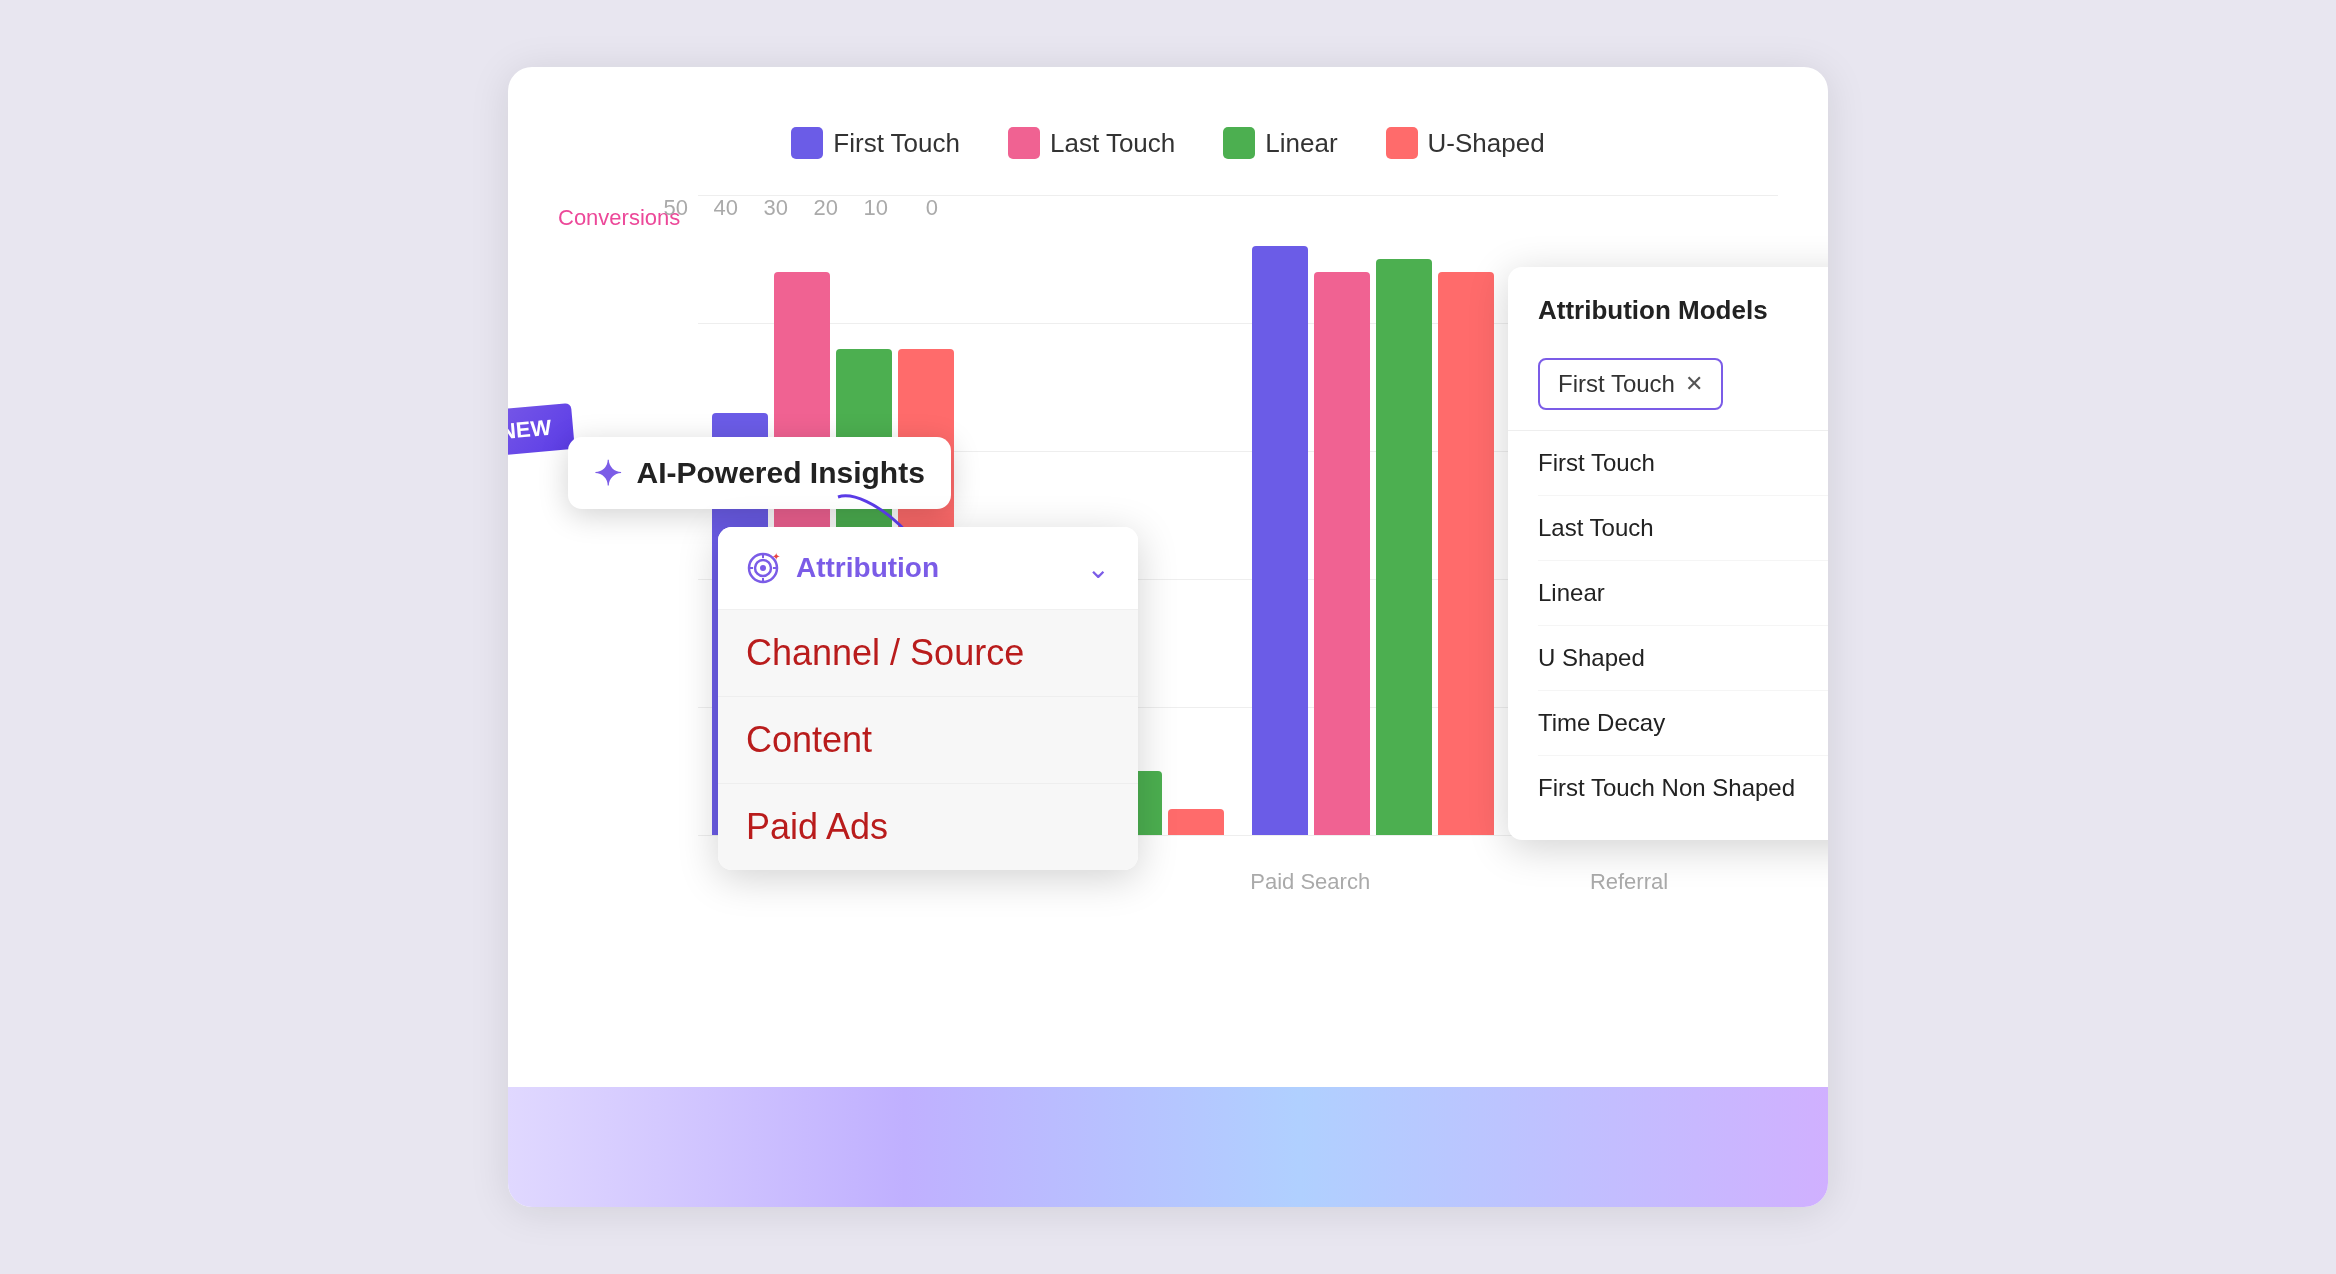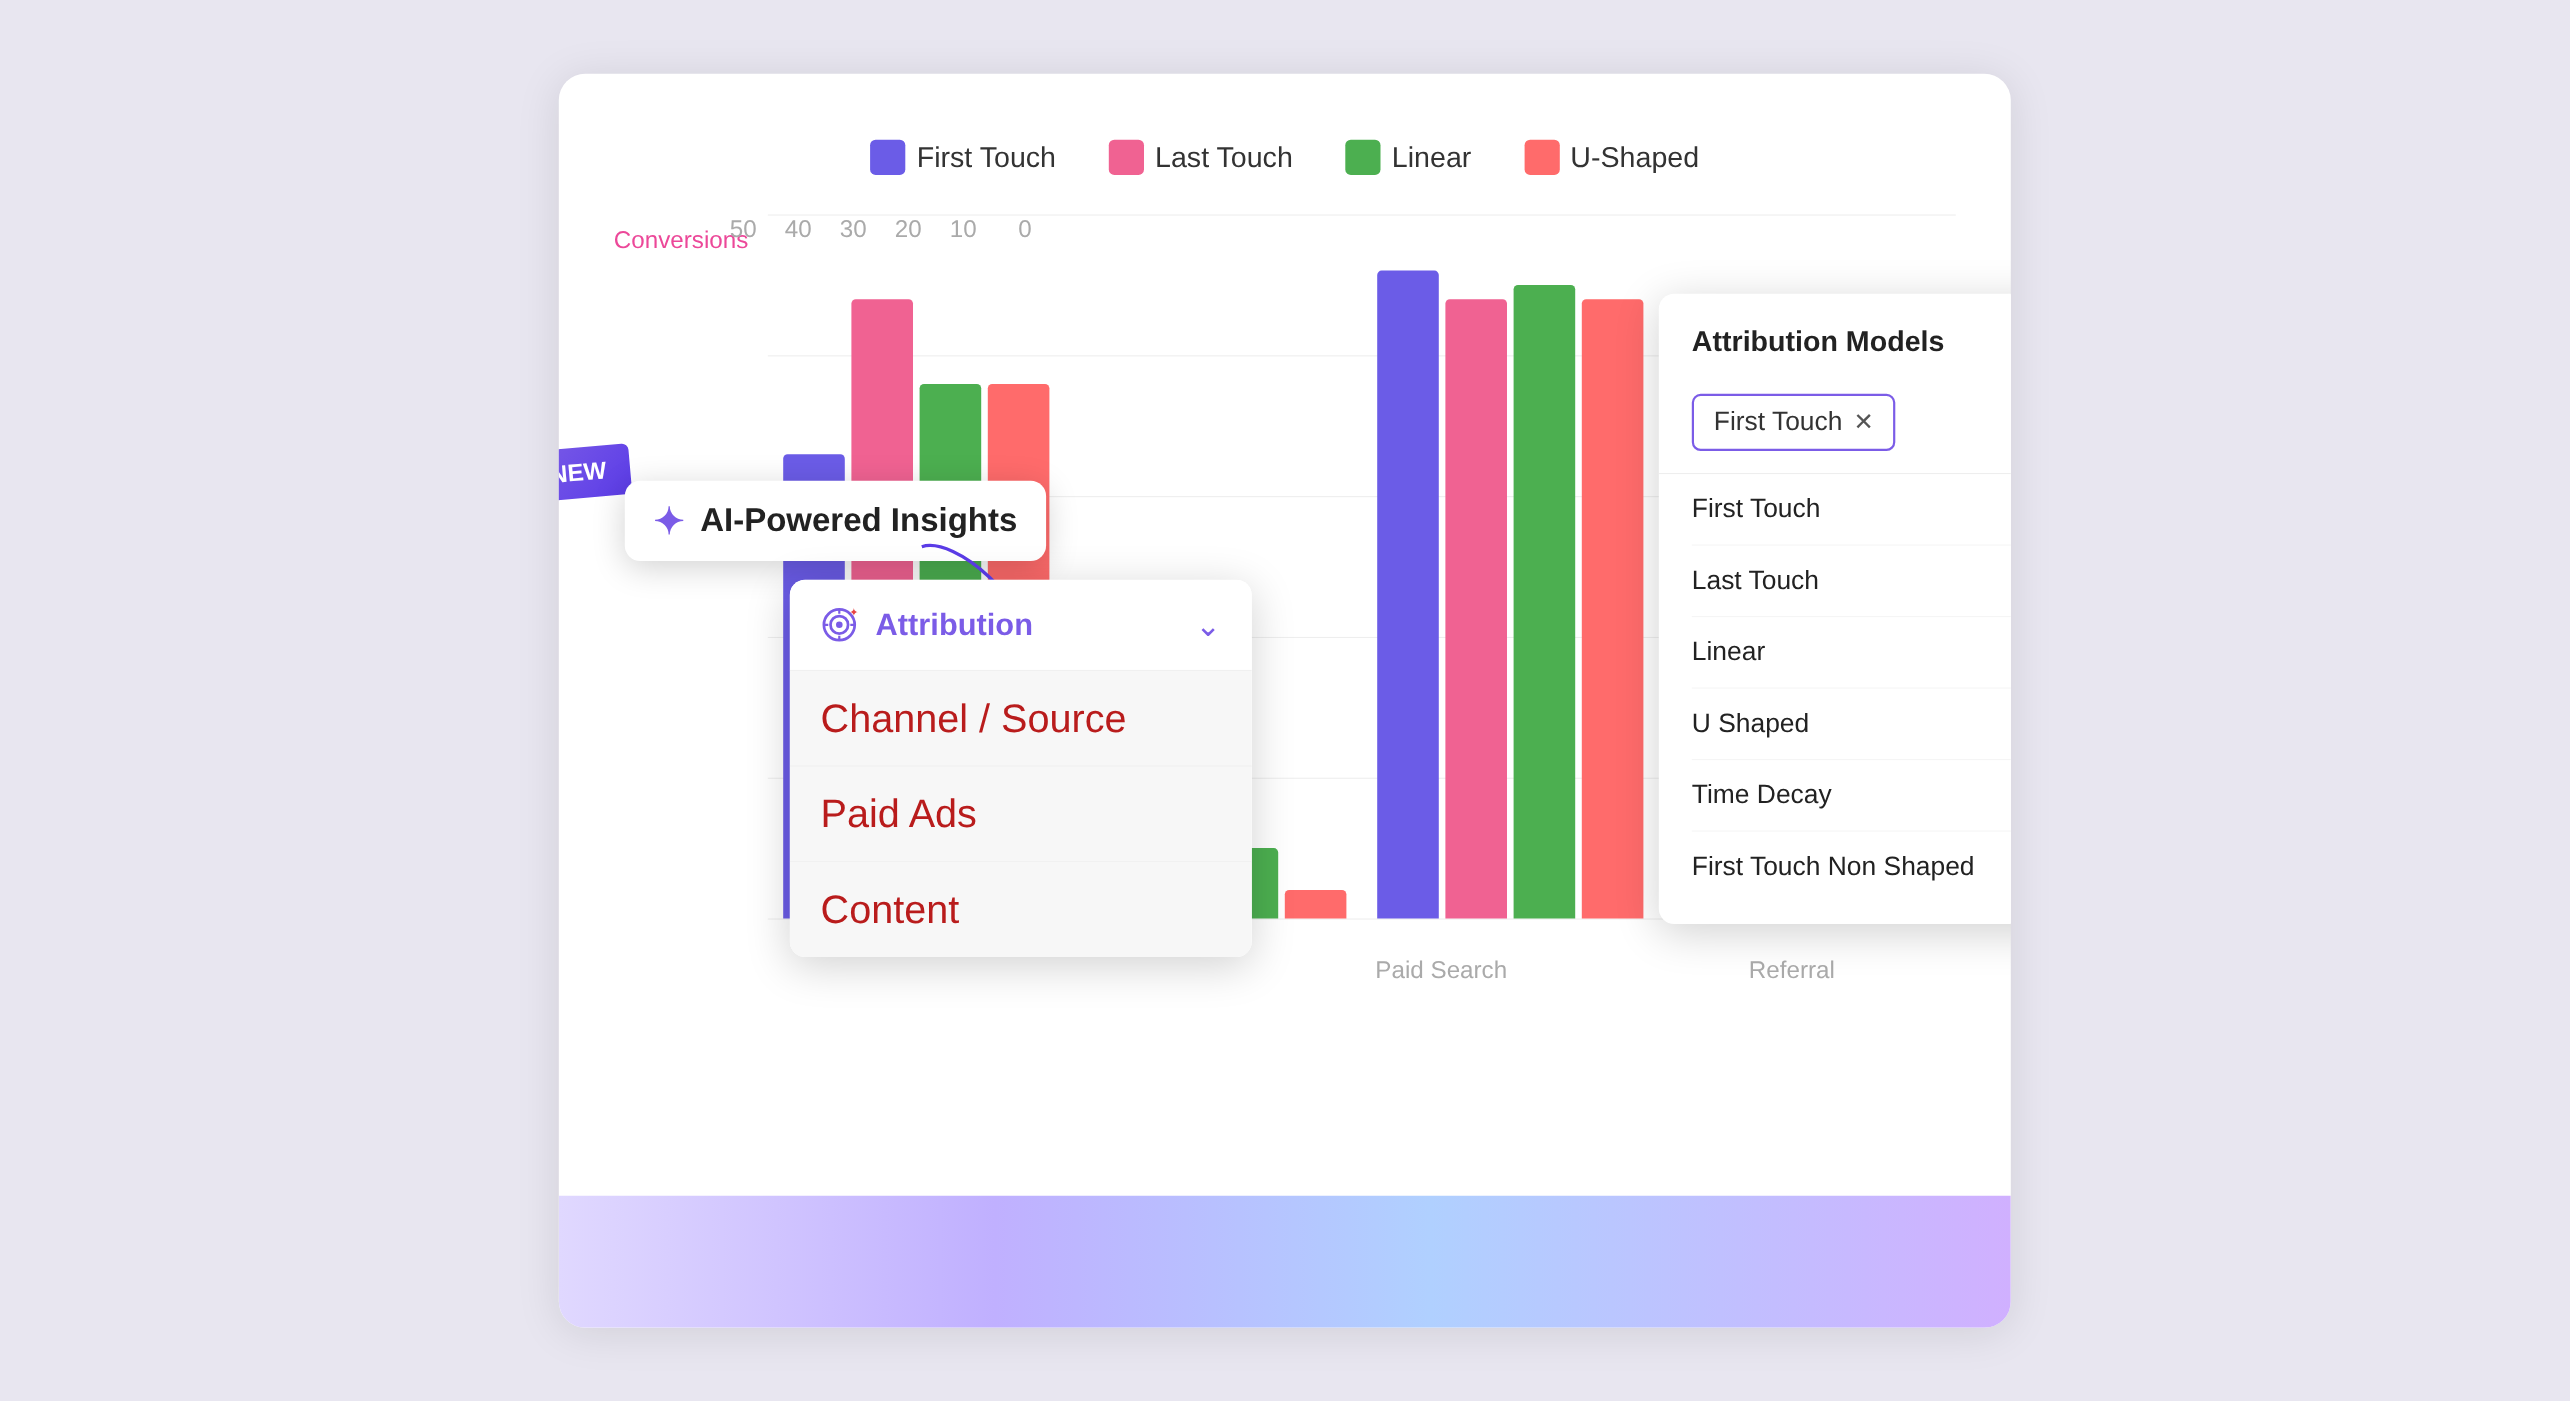--- a/index.html
+++ b/index.html
@@ -401,22 +401,22 @@
 
           <text x="26" y="9" font-size="10" fill="#E74444">✦</text>
         </svg>
         <span class="dropdown-title">Attribution</span>
       </div>
       <span class="dropdown-chevron">⌄</span>
     </div>
     <div>
 
     <div class="dropdown-item">Channel / Source</div>
+        <div class="dropdown-item">Content</div>
         <div class="dropdown-item">Paid Ads</div>
-        <div class="dropdown-item">Content</div>
       </div>
   </div>
 
   <div class="models-panel">
     <div class="models-title">Attribution Models</div>
     <div class="models-selected-tag">
       <span>First Touch</span>
       <span class="close-x">✕</span>
     </div>
     <div class="models-divider"></div>

